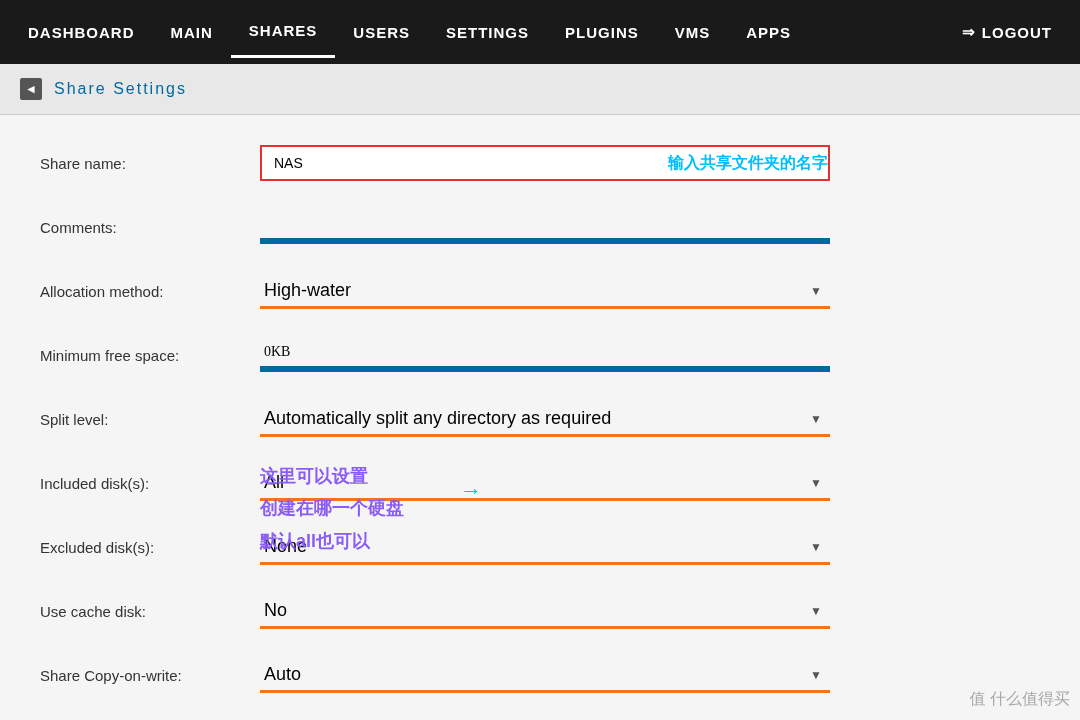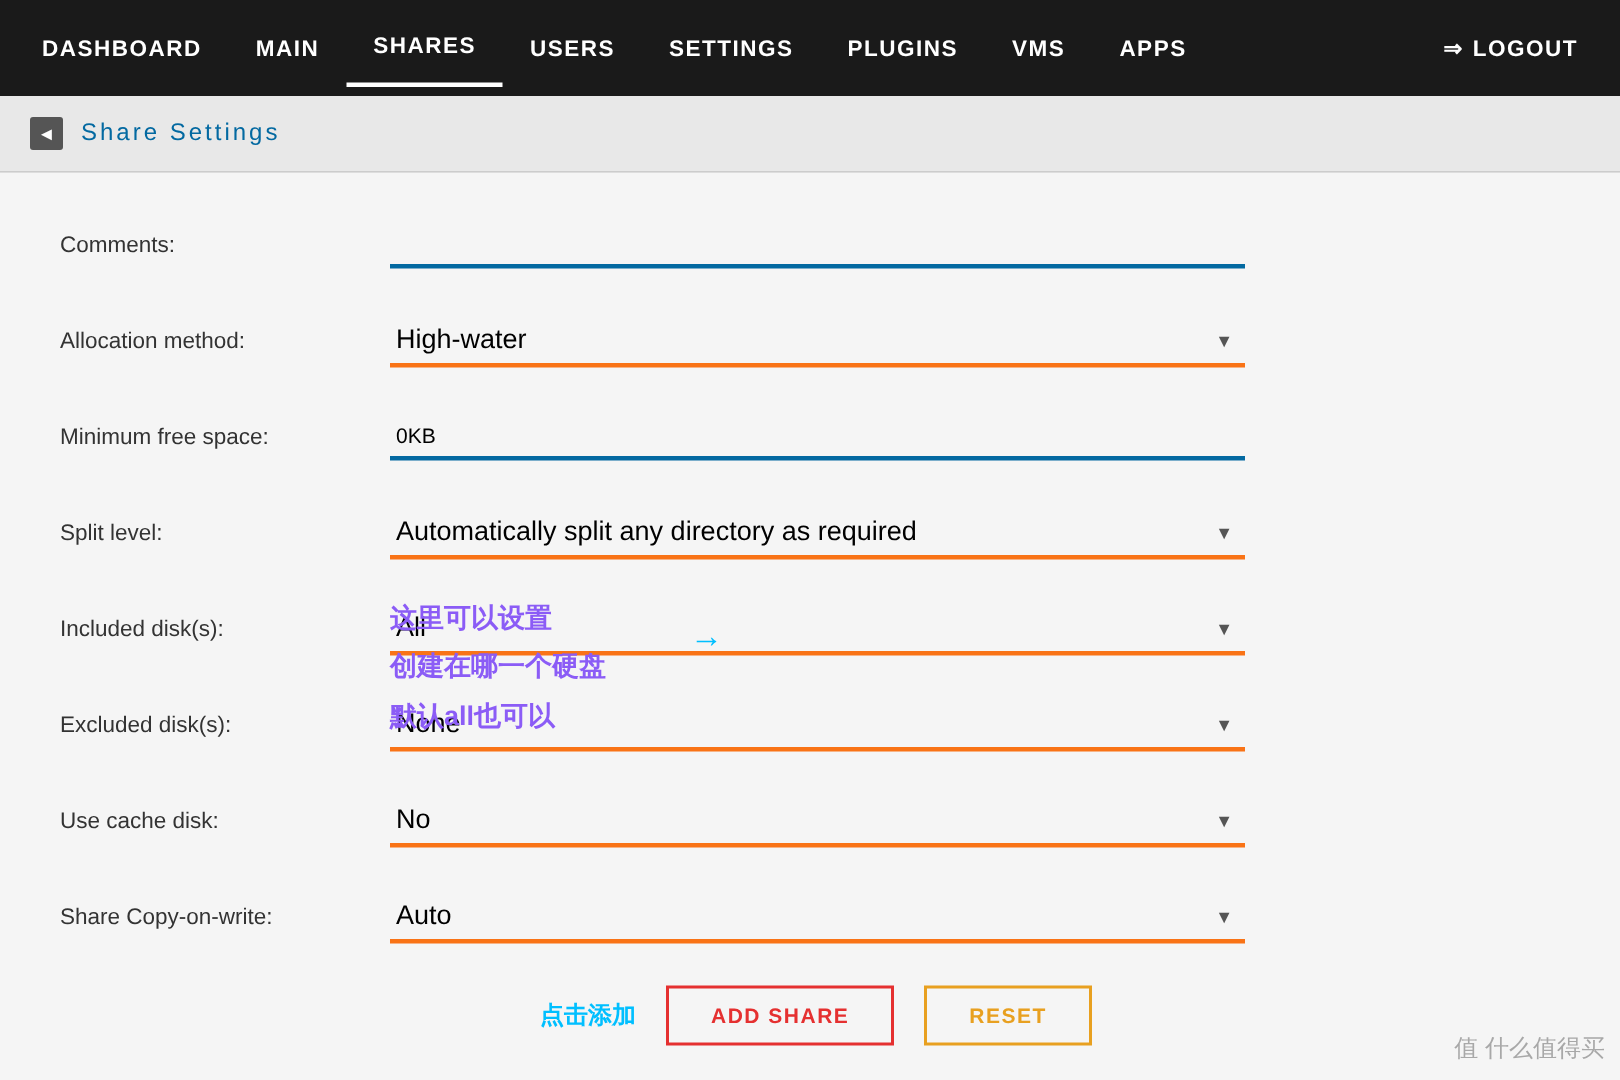--- a/index.html
+++ b/index.html
@@ -102,27 +102,28 @@
       padding: 8px 12px;
       font-size: 14px;
       width: 100%;
       background: white;
       outline: none;
       max-width: 570px;
     }
 
     .input-normal {
       border: none;
-      border-bottom: 3px solid #0369a1;
+      border-bottom: 6px solid #0369a1;
       padding: 6px 4px;
       font-size: 14px;
       width: 100%;
       background: transparent;
       outline: none;
       max-width: 570px;
+      font-family: Liberation Serif, serif;
     }
 
     
     .input-annotation-cyan {
       color: #00bfff;
       font-size: 16px;
       font-weight: bold;
       margin-left: 20px;
       white-space: nowrap;
     }
@@ -209,20 +210,27 @@
 
 <div class="page-content">
 
   <div class="page-header">
     <div class="page-header-icon">◄</div>
     <span class="page-header-title">Share Settings</span>
   </div>
 
   <div class="form-area">
 
+    <div class="form-row">
+      <div class="form-label">Share name:</div>
+      <div class="form-control-area" style="position:relative; border: 2px solid #e53030; max-width: 570px; background: white; display:flex; align-items:center;">
+        <input type="text" class="input-highlighted" style="border: none; max-width: none; flex: 1 1 0%;" value="NAS">
+        <span class="input-annotation-cyan">输入共享文件夹的名字</span>
+      </div>
+    </div>
 
     <div class="form-row">
       <div class="form-label">Comments:</div>
       <div class="form-control-area">
         <input type="text" class="input-normal" value="" style="">
       </div>
     </div>
 
     <div class="form-row">
       <div class="form-label">Allocation method:</div>

